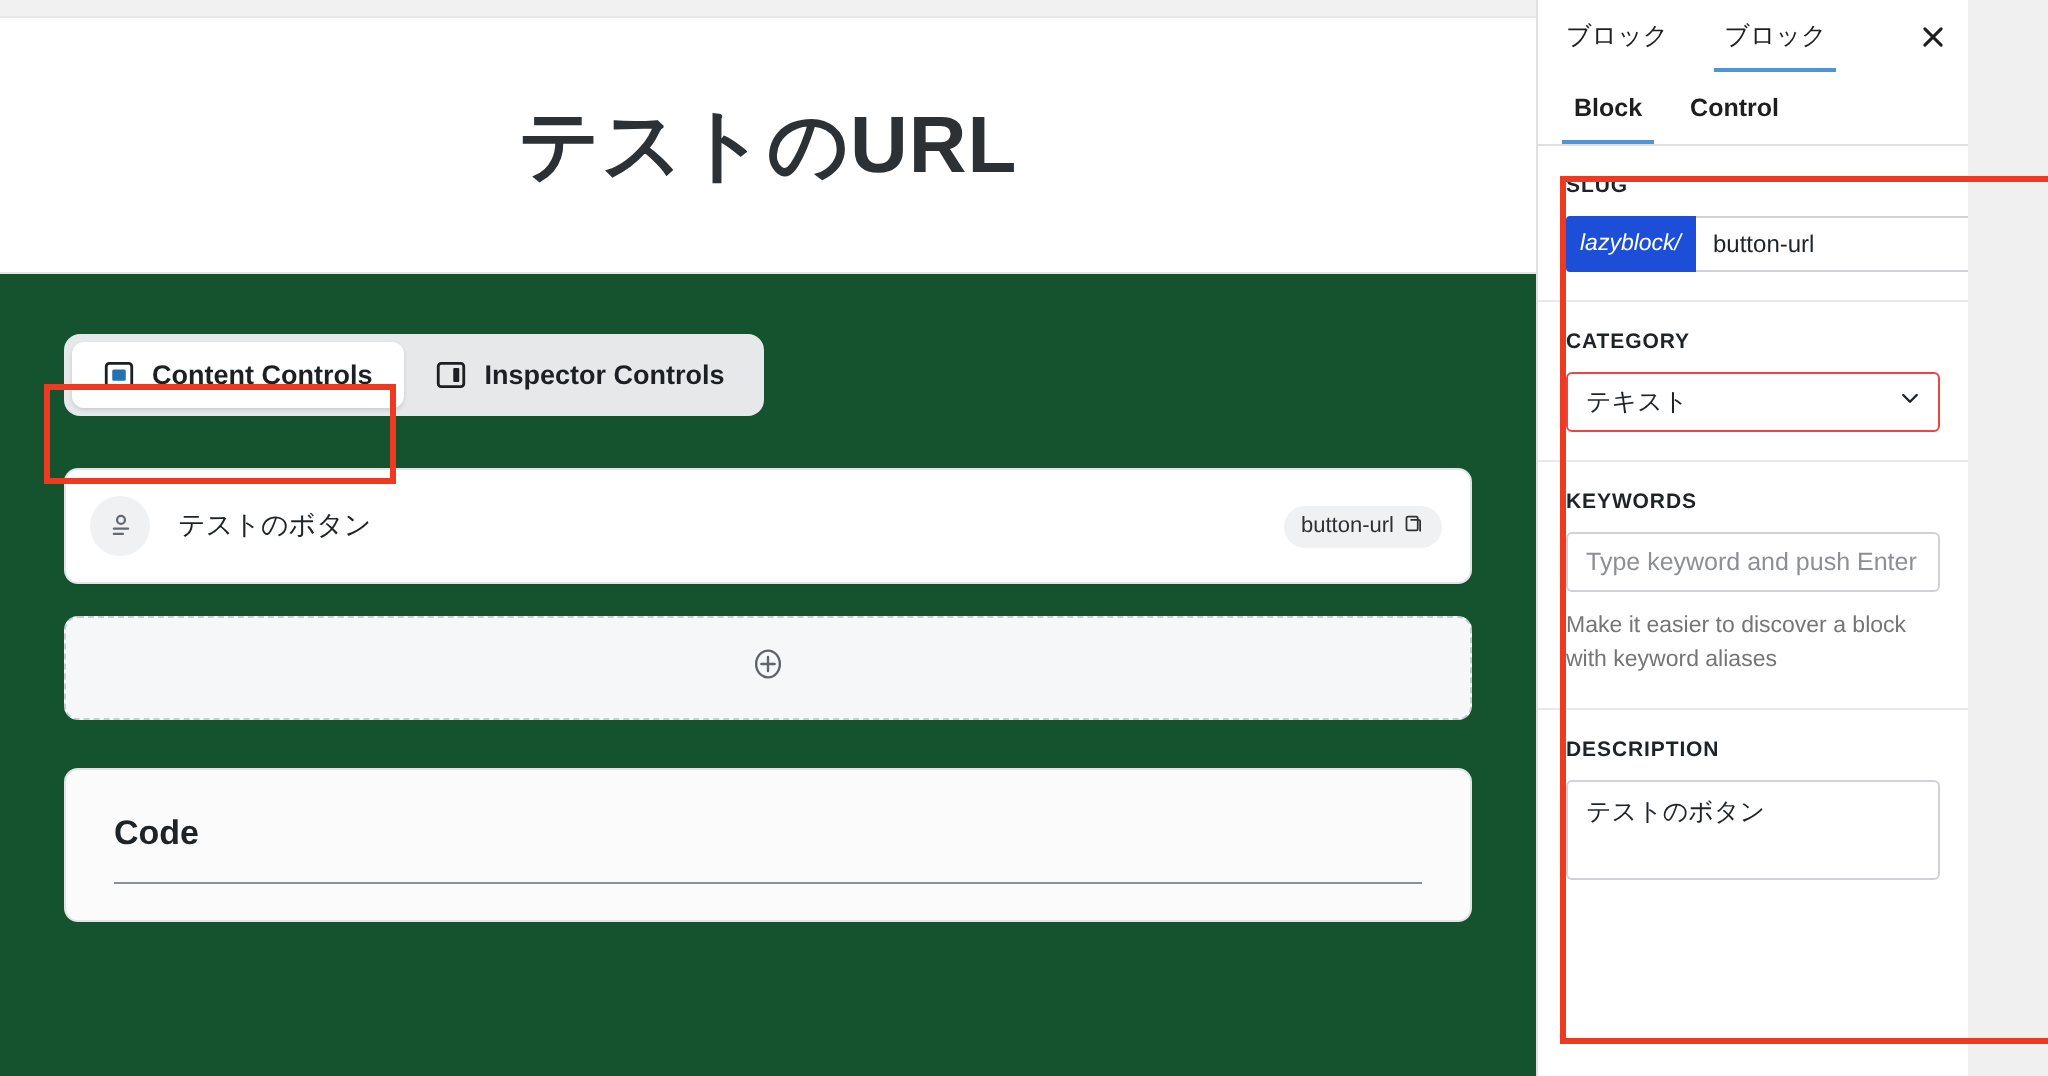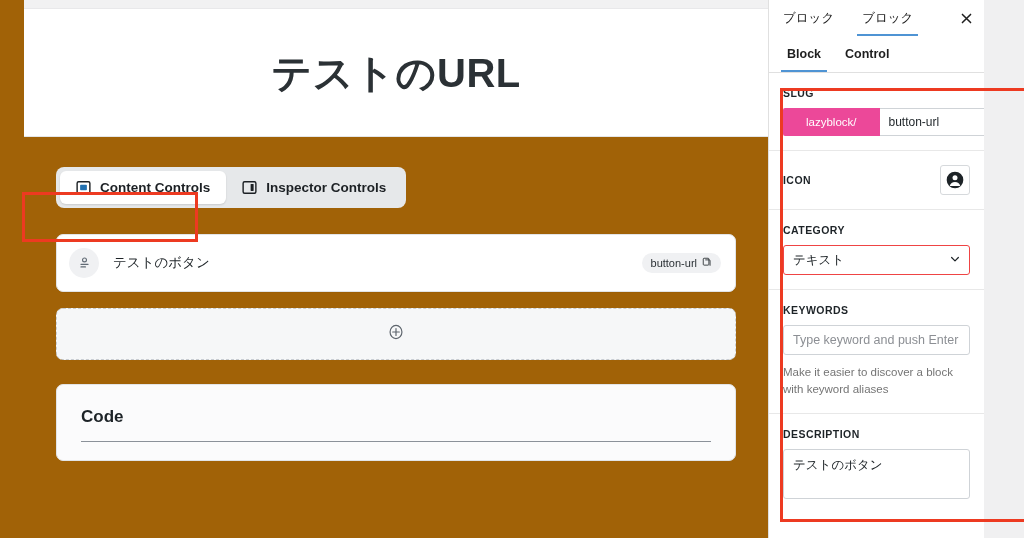--- a/index.html
+++ b/index.html
@@ -6,21 +6,21 @@
   html, body {
     width: 1024px; height: 538px;
     font-family: "Liberation Sans", "DejaVu Sans", sans-serif;
     background: #f0f0f1; overflow: hidden;
   }
   #root { position: relative; width: 1024px; height: 538px; display: flex; }
 
   
   .editor {
     width: 768px; height: 538px; position: relative;
-    background: #a16207; overflow: hidden; padding-left: 24px;
+    background: #14532d; overflow: hidden;
   }
   .topstrip { height: 9px; background: #f1f1f2; border-bottom: 1px solid #e8e8ea; }
   .title-area {
     background: #ffffff; height: 128px;
     display: flex; align-items: center; justify-content: center;
     border-bottom: 1px solid #e4e6e8;
   }
   .page-title {
     font-size: 40px; font-weight: 700; color: #2b3135;
     letter-spacing: .5px; line-height: 1.1;
@@ -120,23 +120,23 @@
     height: 2px; background: #4f94d4;
   }
 
   .sb-section { padding: 14px 14px 14px 14px; border-bottom: 1px solid #e8e8e8; }
   .sb-label {
     font-size: 10.5px; font-weight: 700; color: #1d2327;
     letter-spacing: .45px; margin-bottom: 9px;
   }
   .slug-row { display: flex; align-items: stretch; height: 28px; }
   .slug-prefix {
-    background: #ec4899; color: #ffffff; font-size: 11.5px;
-    display: flex; align-items: center; padding: 0 23px;
-    border-radius: 2px 0 0 2px; white-space: nowrap;
+    background: #1d4ed8; color: #ffffff; font-size: 11.5px;
+    display: flex; align-items: center; padding: 0 7px;
+    border-radius: 2px 0 0 2px; white-space: nowrap; font-style: italic;
   }
   .slug-input {
     flex: 1; border: 1px solid #cfd3d7; border-left: none; border-radius: 0 2px 2px 0;
     font-size: 12px; padding: 0 9px; color: #1d2327;
     font-family: "Liberation Sans", sans-serif; outline: none; background: #fff;
   }
   .icon-row { display: flex; align-items: center; justify-content: space-between; }
   .icon-btn {
     width: 30px; height: 30px; border: 1px solid #d6d9dc; border-radius: 3px;
     background: #fff; display: flex; align-items: center; justify-content: center;
@@ -270,30 +270,20 @@
     </div>
 
     <div class="sb-section">
       <div class="sb-label">SLUG</div>
       <div class="slug-row">
         <span class="slug-prefix">lazyblock/</span>
         <input class="slug-input" value="button-url" style="">
       </div>
     </div>
 
-    <div class="sb-section icon-row" style="min-height:58px;">
-      <div class="sb-label" style="margin-bottom:0;">ICON</div>
-      <div class="icon-btn">
-        <svg width="20" height="20" viewBox="0 0 24 24">
-          <circle cx="12" cy="12" r="10" fill="#1d2327"></circle>
-          <circle cx="12" cy="9.3" r="3" fill="#ffffff"></circle>
-          <path d="M5.6 19.2a6.7 6.7 0 0 1 12.8 0z" fill="#ffffff"></path>
-        </svg>
-      </div>
-    </div>
 
     <div class="sb-section">
       <div class="sb-label">CATEGORY</div>
       <div class="select-wrap">
         <select class="sb-select">
           <option>テキスト</option>
         </select>
         <span class="select-chev">
           <svg width="12" height="12" viewBox="0 0 16 16">
             <path d="M3.5 6l4.5 4.5L12.5 6" fill="none" stroke="#1d2327" stroke-width="1.6" stroke-linecap="round" stroke-linejoin="round"></path>

